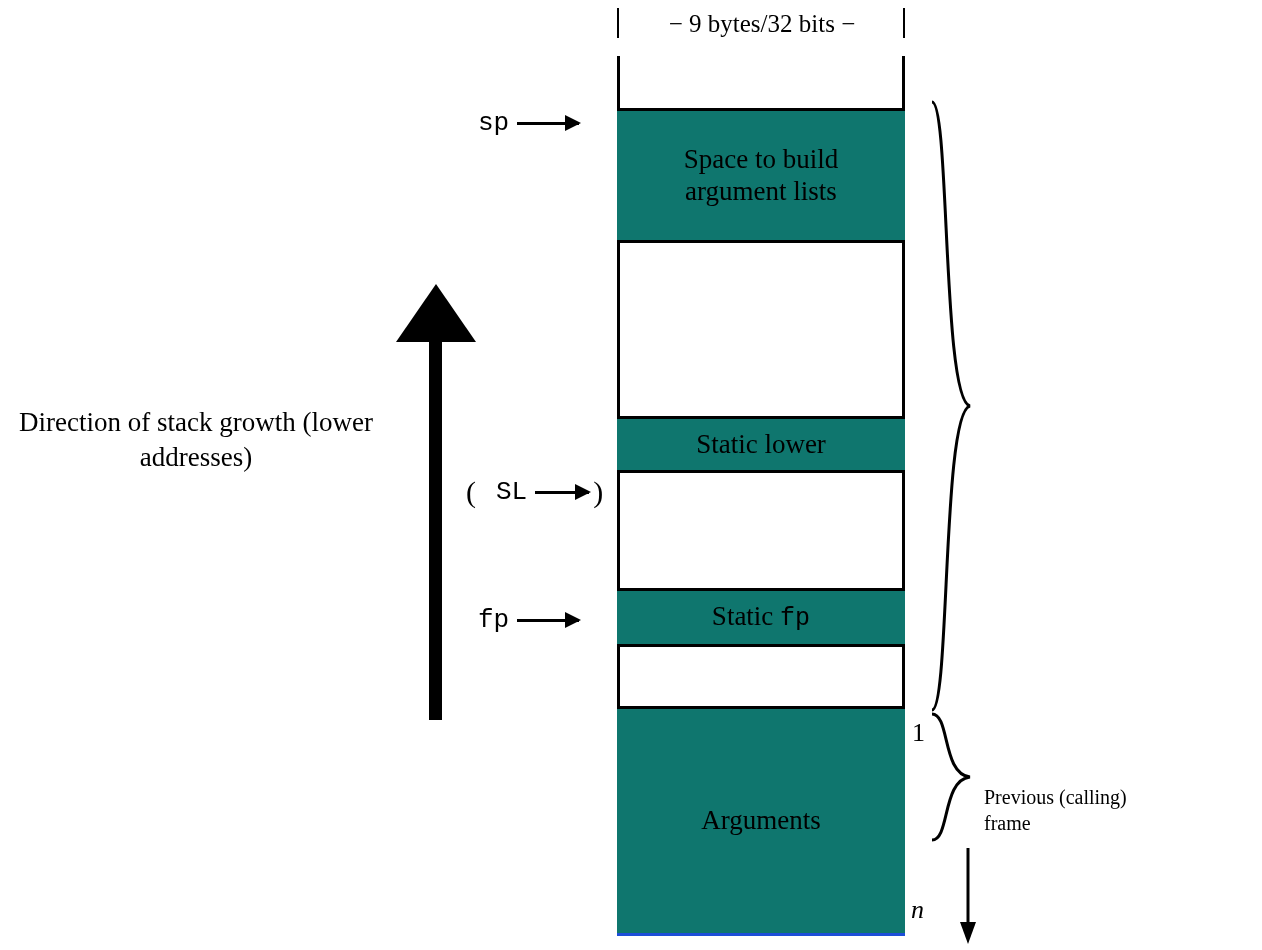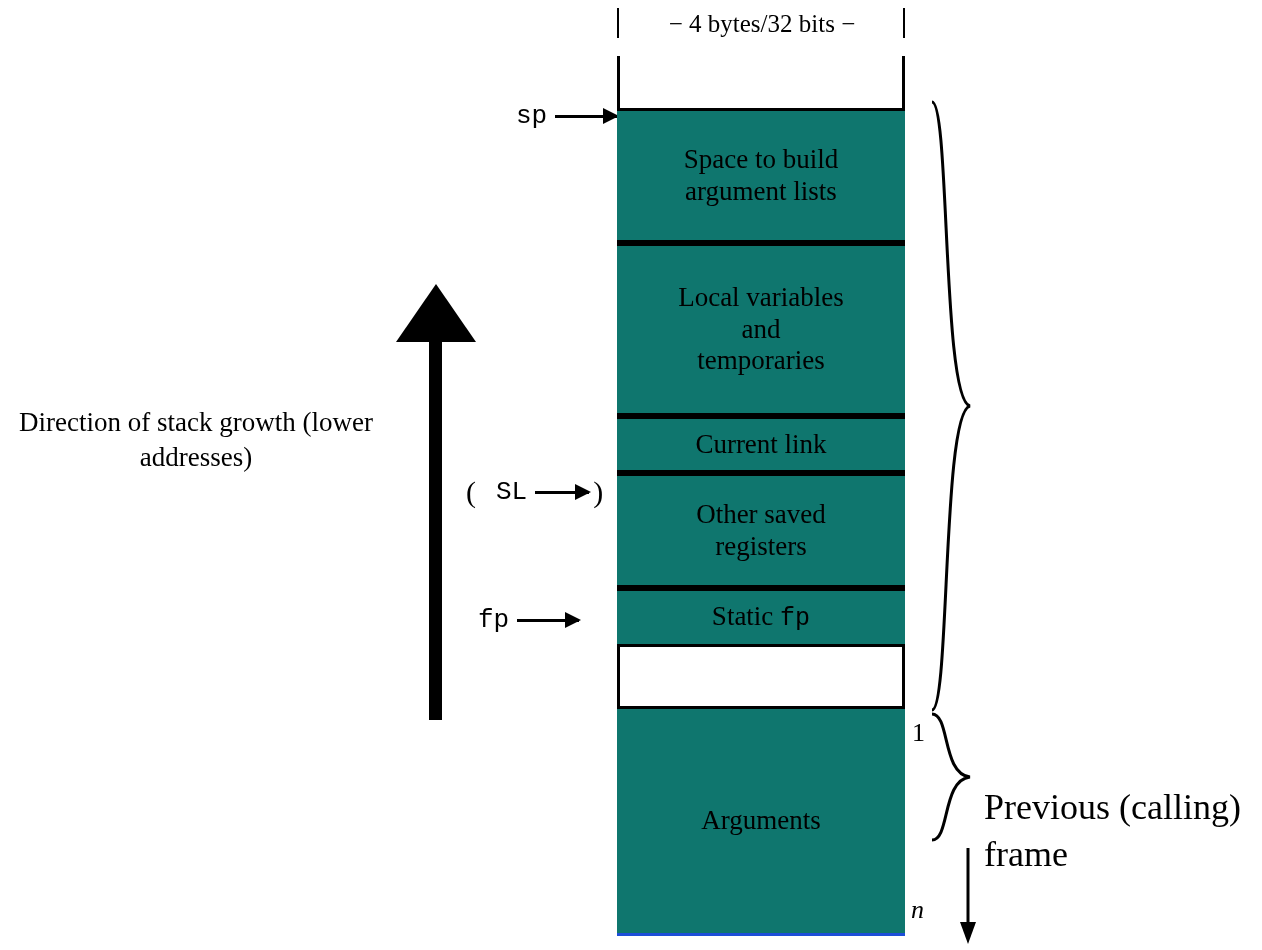--- a/index.html
+++ b/index.html
@@ -110,21 +110,21 @@
   }
   .arrow-r::after {
     content: "";
     position: absolute;
     right: -2px;
     top: -7px;
     border-left: 16px solid #000;
     border-top: 8.5px solid transparent;
     border-bottom: 8.5px solid transparent;
   }
-  #ptr-sp { left: 478px; top: 101px; margin-left: 38px; }
+  #ptr-sp { left: 478px; top: 108px; }
   #ptr-sl { left: 466px; top: 475px; }
   #ptr-fp { left: 478px; top: 605px; }
   .paren { font-size: 30px; }
   
   #growth-arrow {
     position: absolute;
     left: 396px;
     top: 284px;
     width: 80px;
     height: 440px;
@@ -177,21 +177,21 @@
     position: absolute;
     left: 984px;
     top: 372px;
     font-size: 28px;
     white-space: nowrap;
   }
   #label-prev {
     position: absolute;
     left: 984px;
     top: 784px;
-    font-size: 36px;
+    font-size: 20px;
     line-height: 1.3;
     white-space: pre-line;
   }
   #arg-index-1 {
     position: absolute;
     left: 912px;
     top: 718px;
     font-size: 26px;
   }
   #arg-index-n {
@@ -211,21 +211,21 @@
 </style>
 </head>
 <body>
 
 <div id="stage">
 
   <div id="width-tick-left"></div>
   <div id="width-tick-right"></div>
   <div id="width-caption">
     <span>−&nbsp;</span>
-      <span>4 bytes/32 bits</span>
+      <span>9 bytes/32 bits</span>
       <span>&nbsp;−</span>
   </div>
 
   <div id="growth-arrow">
     <div id="growth-head"></div>
     <div id="growth-shaft"></div>
   </div>
   <div id="growth-label" style="position:absolute; left:4px; top:405px; width:384px;">Direction of stack growth
 (lower addresses)</div>
 
@@ -248,34 +248,25 @@
 
   <div id="stack">
     <div id="stack-left-rail"></div>
     <div id="stack-right-rail"></div>
 
     <div class="cell" style="top:52px; height:135px;">
       <span class="txt">Space to build
 argument lists</span>
     </div>
 
-    <div class="cell" style="top:187px; height:173px;">
-      <span class="txt">Local variables
-and
-temporaries</span>
-    </div>
 
     <div class="cell" style="top:360px; height:57px;">
-      <span class="txt">Current link</span>
-    </div>
-
-    <div class="cell" style="top:417px; height:115px;">
-      <span class="txt">Other saved
-registers</span>
-    </div>
+      <span class="txt">Static lower</span>
+    </div>
+
 
     <div class="cell" style="top:532px; height:59px;">
       <span class="txt"><span>Static </span><span class="mono" style="font-size:25px;">fp</span></span>
     </div>
 
 
     <div class="cell" style="top:650px; height:230px; border-bottom:3px solid #1d4ed8;">
       <span class="txt">Arguments</span>
     </div>
   </div>

